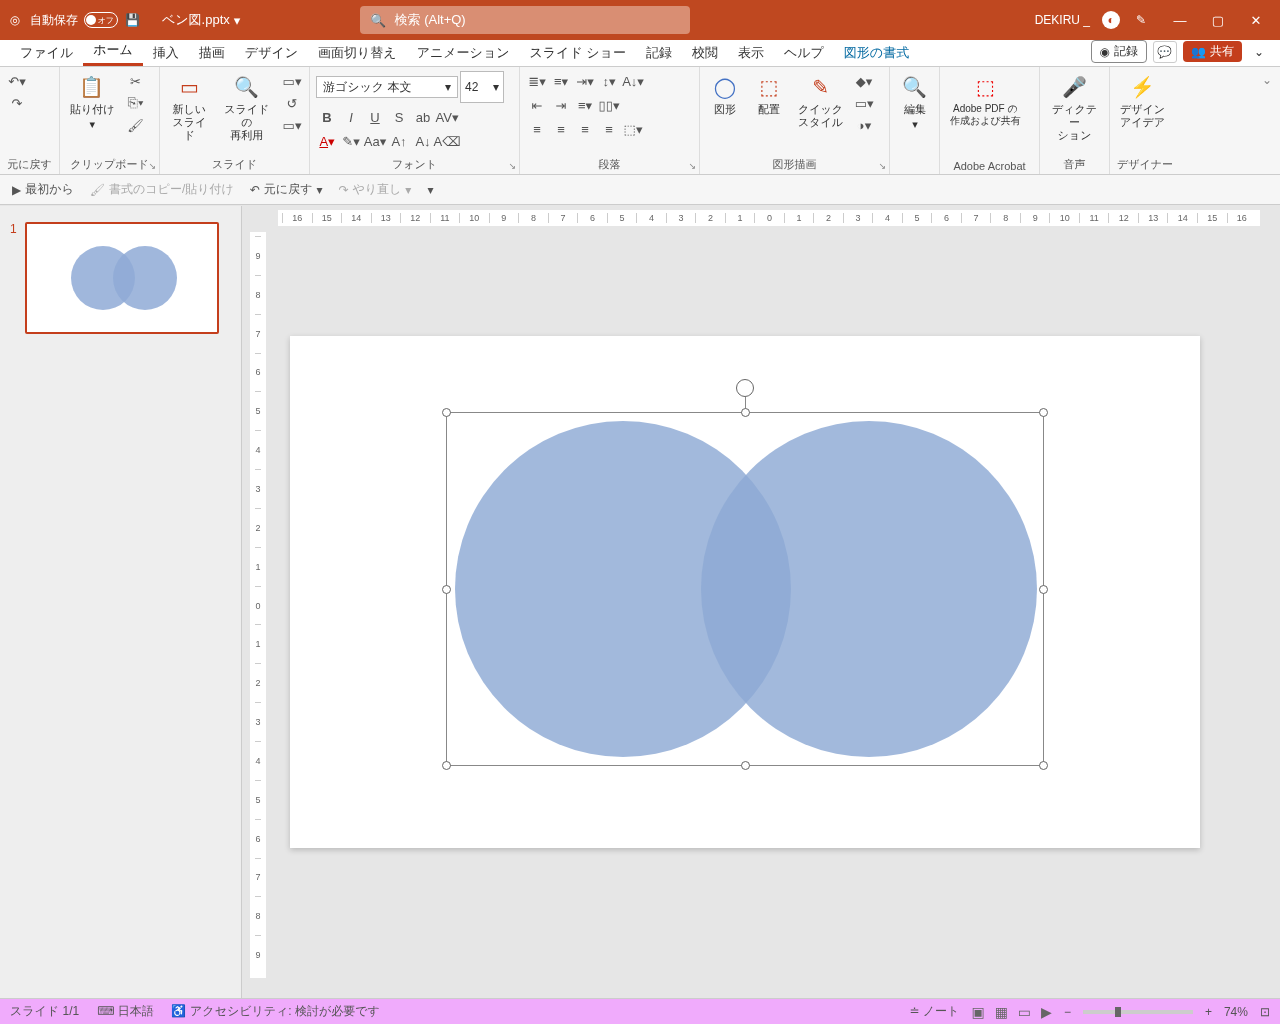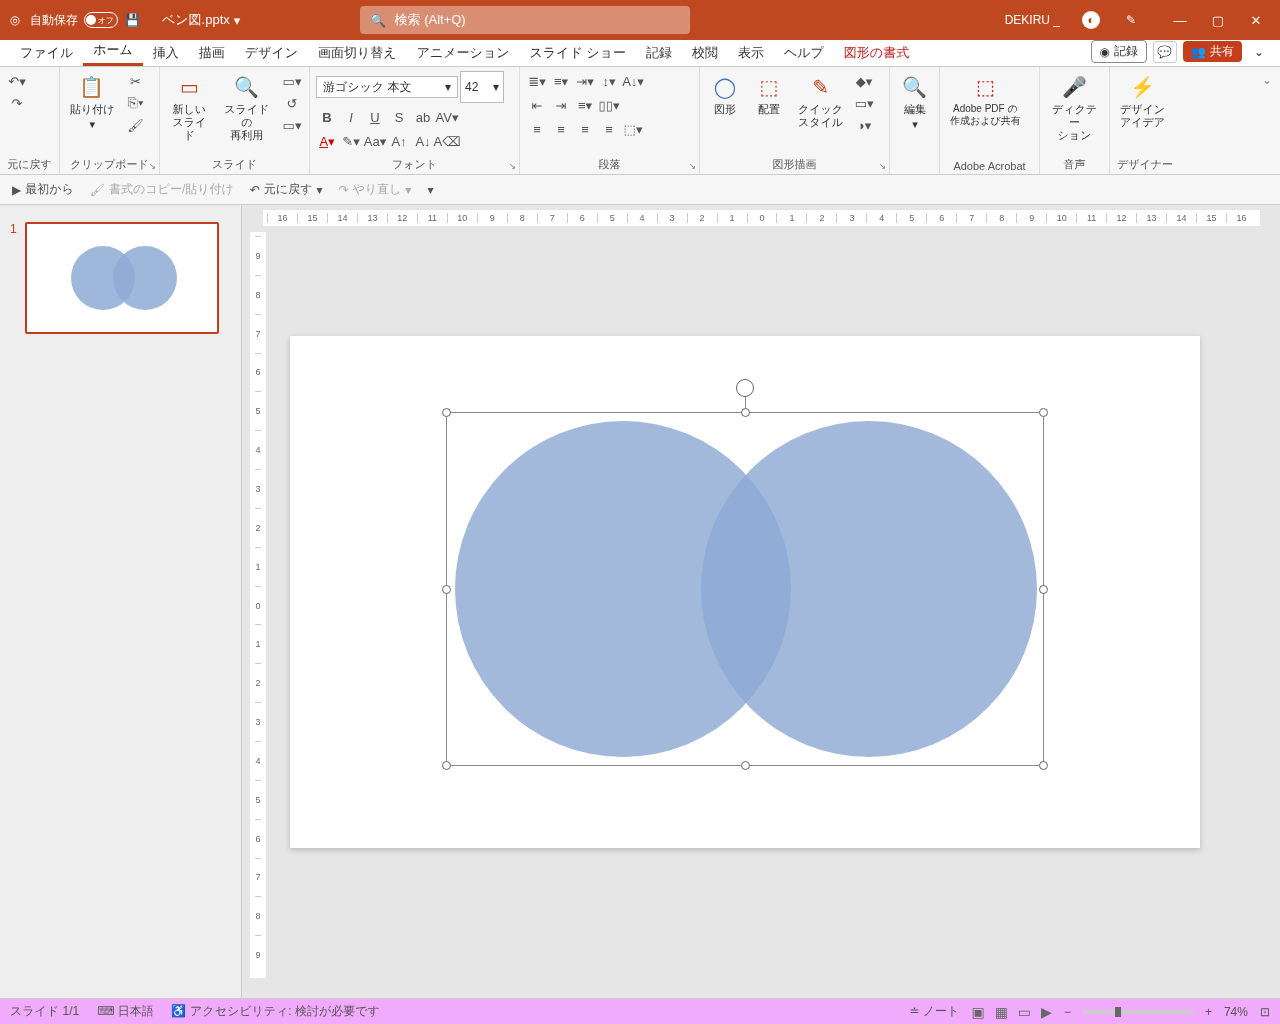--- a/index.html
+++ b/index.html
@@ -7,29 +7,29 @@
 
 
 .titlebar { height:40px; background:#bf4820; display:flex; align-items:center; color:#fff; padding:0 6px; }
 .titlebar .left { display:flex; align-items:center; gap:6px; }
 .tb-btn { width:18px; height:18px; display:flex; align-items:center; justify-content:center; }
 .autosave { display:flex; align-items:center; gap:6px; font-size:12px; }
 .toggle { width:34px; height:16px; border:1px solid #fff; border-radius:8px; position:relative; display:flex; align-items:center; justify-content:flex-end; padding:0 3px; font-size:8px; }
 .toggle::before { content:""; width:10px; height:10px; background:#fff; border-radius:50%; position:absolute; left:1px; }
 .filename { margin-left:14px; display:flex; align-items:center; gap:4px; font-size:13px; }
 .searchbox { margin-left:120px; width:330px; height:28px; background:#d98e73; border-radius:4px; display:flex; align-items:center; padding:0 10px; gap:8px; color:#fff; font-size:13px; }
-.titlebar .right { margin-left:auto; display:flex; align-items:center; gap:22px; }
+.titlebar .right { margin-left:auto; display:flex; align-items:center; gap:12px; }
 .winbtns { display:flex; gap:18px; padding:0 8px; }
 .wb { width:20px; height:20px; display:flex; align-items:center; justify-content:center; font-size:13px; }
 
 
 .tabs { height:27px; background:#fff; display:flex; align-items:flex-end; padding:0 10px; gap:0; border-bottom:1px solid #ccc; position:relative; }
 .tab { padding:5px 10px 4px; font-size:13px; cursor:pointer; }
 .tab.active { border-bottom:3px solid #c43e1c; color:#222; font-weight:500; }
-.tab.context { color:#b91c1c; }
+.tab.context { color:#0369a1; }
 .tabs-right { margin-left:auto; display:flex; align-items:center; gap:6px; padding-bottom:3px; }
 .chip { border:1px solid #888; border-radius:4px; padding:2px 8px; font-size:12px; display:flex; align-items:center; gap:4px; }
 .share-chip { background:#c43e1c; color:#fff; border:none; }
 .icon-box { width:24px; height:22px; border:1px solid #ccc; border-radius:3px; display:flex; align-items:center; justify-content:center; }
 
 
 .ribbon { height:108px; background:#f6f6f6; border-bottom:1px solid #ccc; display:flex; }
 .group { border-right:1px solid #ddd; padding:4px 6px 2px; display:flex; flex-direction:column; justify-content:space-between; position:relative; }
 .group-label { text-align:center; font-size:11px; color:#555; padding-top:2px; }
 .group-body { flex:1; display:flex; align-items:flex-start; gap:6px; }
@@ -51,21 +51,21 @@
 .workspace { position:absolute; top:206px; left:0; right:0; bottom:26px; display:flex; }
 .slidepanel { width:242px; background:#eee; border-right:1px solid #ccc; padding:16px 10px; }
 .thumb-wrap { display:flex; gap:8px; }
 .thumb-num { font-size:12px; color:#c43e1c; }
 .thumb { width:194px; height:112px; background:#fff; border:2px solid #c43e1c; border-radius:2px; position:relative; }
 .thumb .c1,.thumb .c2 { position:absolute; border-radius:50%; background:#8faad6; opacity:.85; }
 .thumb .c1 { width:64px; height:64px; left:44px; top:22px; }
 .thumb .c2 { width:64px; height:64px; left:86px; top:22px; }
 
 .editor { flex:1; position:relative; background:#e6e6e6; }
-.ruler-h { position:absolute; top:4px; left:21px; right:20px; height:16px; background:#fff; display:flex; justify-content:space-between; align-items:center; padding:0 4px; font-size:9px; color:#666; }
+.ruler-h { position:absolute; top:4px; left:36px; right:20px; height:16px; background:#fff; display:flex; justify-content:space-between; align-items:center; padding:0 4px; font-size:9px; color:#666; }
 .ruler-h span { flex:1; text-align:center; border-left:1px solid #ccc; }
 .ruler-v { position:absolute; top:26px; left:8px; width:16px; bottom:20px; background:#fff; display:flex; flex-direction:column; justify-content:space-between; align-items:center; padding:4px 0; font-size:9px; color:#666; }
 .ruler-v span { flex:1; display:flex; align-items:center; border-top:1px solid #ccc; }
 
 .canvas { position:absolute; left:48px; top:130px; width:910px; height:512px; background:#fff; box-shadow:0 2px 6px rgba(0,0,0,.2); }
 .selbox { position:absolute; left:156px; top:76px; width:598px; height:354px; border:1px solid #888; }
 .handle { width:9px; height:9px; background:#fff; border:1px solid #666; border-radius:50%; position:absolute; }
 .h-nw{left:-5px;top:-5px}.h-n{left:50%;top:-5px;margin-left:-4px}.h-ne{right:-5px;top:-5px}
 .h-w{left:-5px;top:50%;margin-top:-4px}.h-e{right:-5px;top:50%;margin-top:-4px}
 .h-sw{left:-5px;bottom:-5px}.h-s{left:50%;bottom:-5px;margin-left:-4px}.h-se{right:-5px;bottom:-5px}

